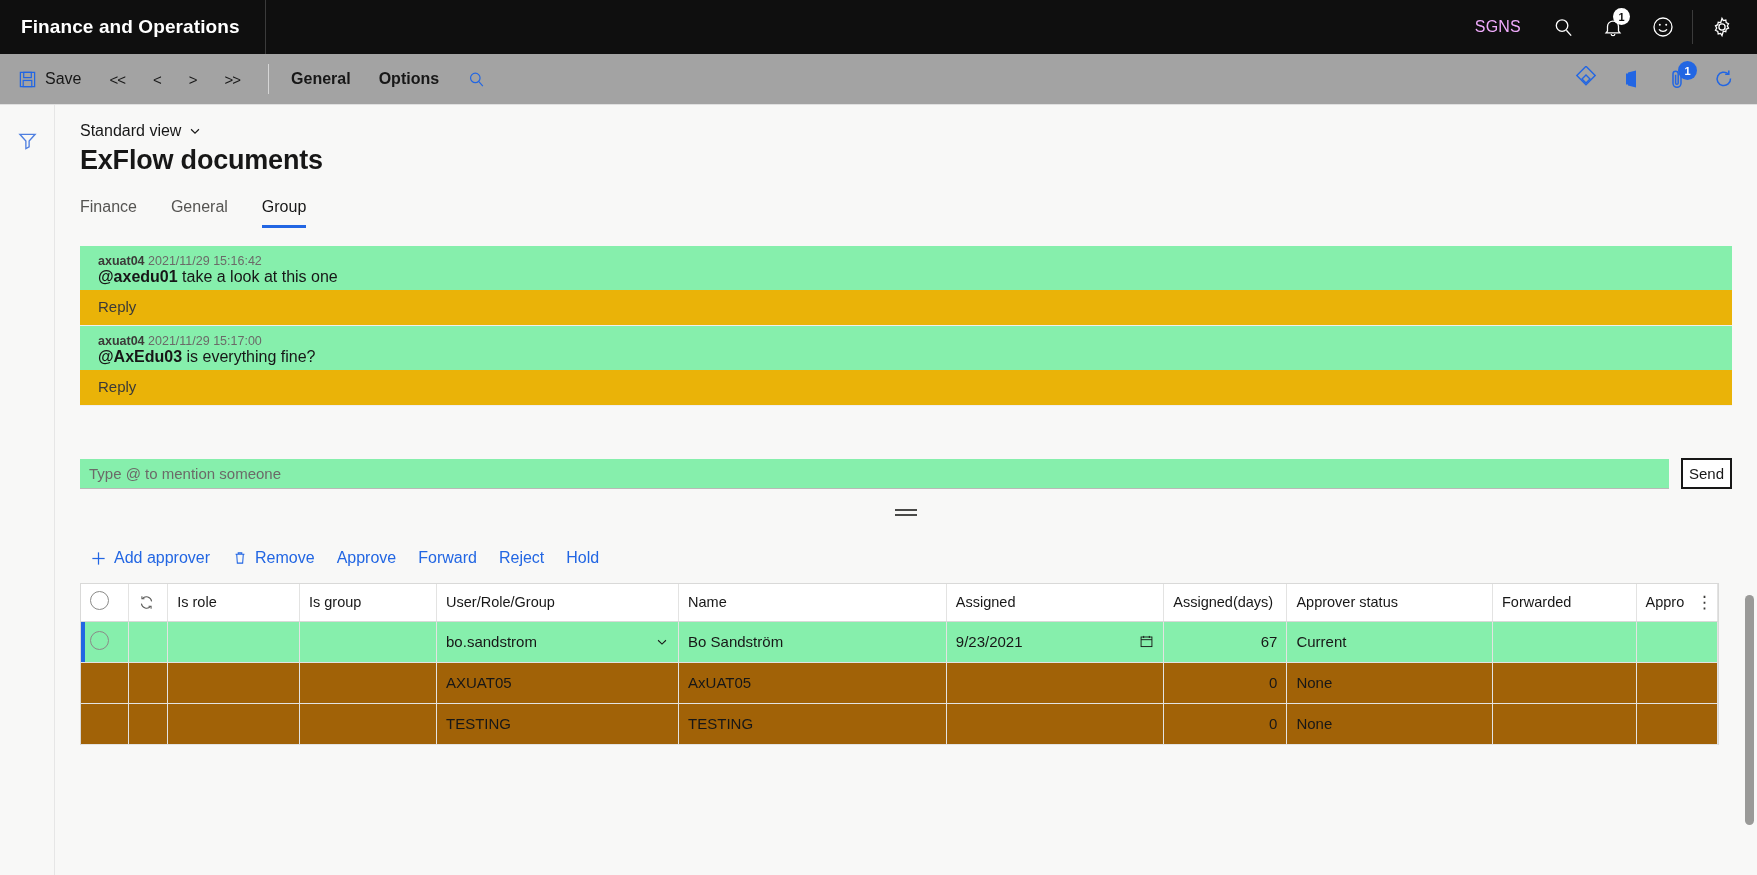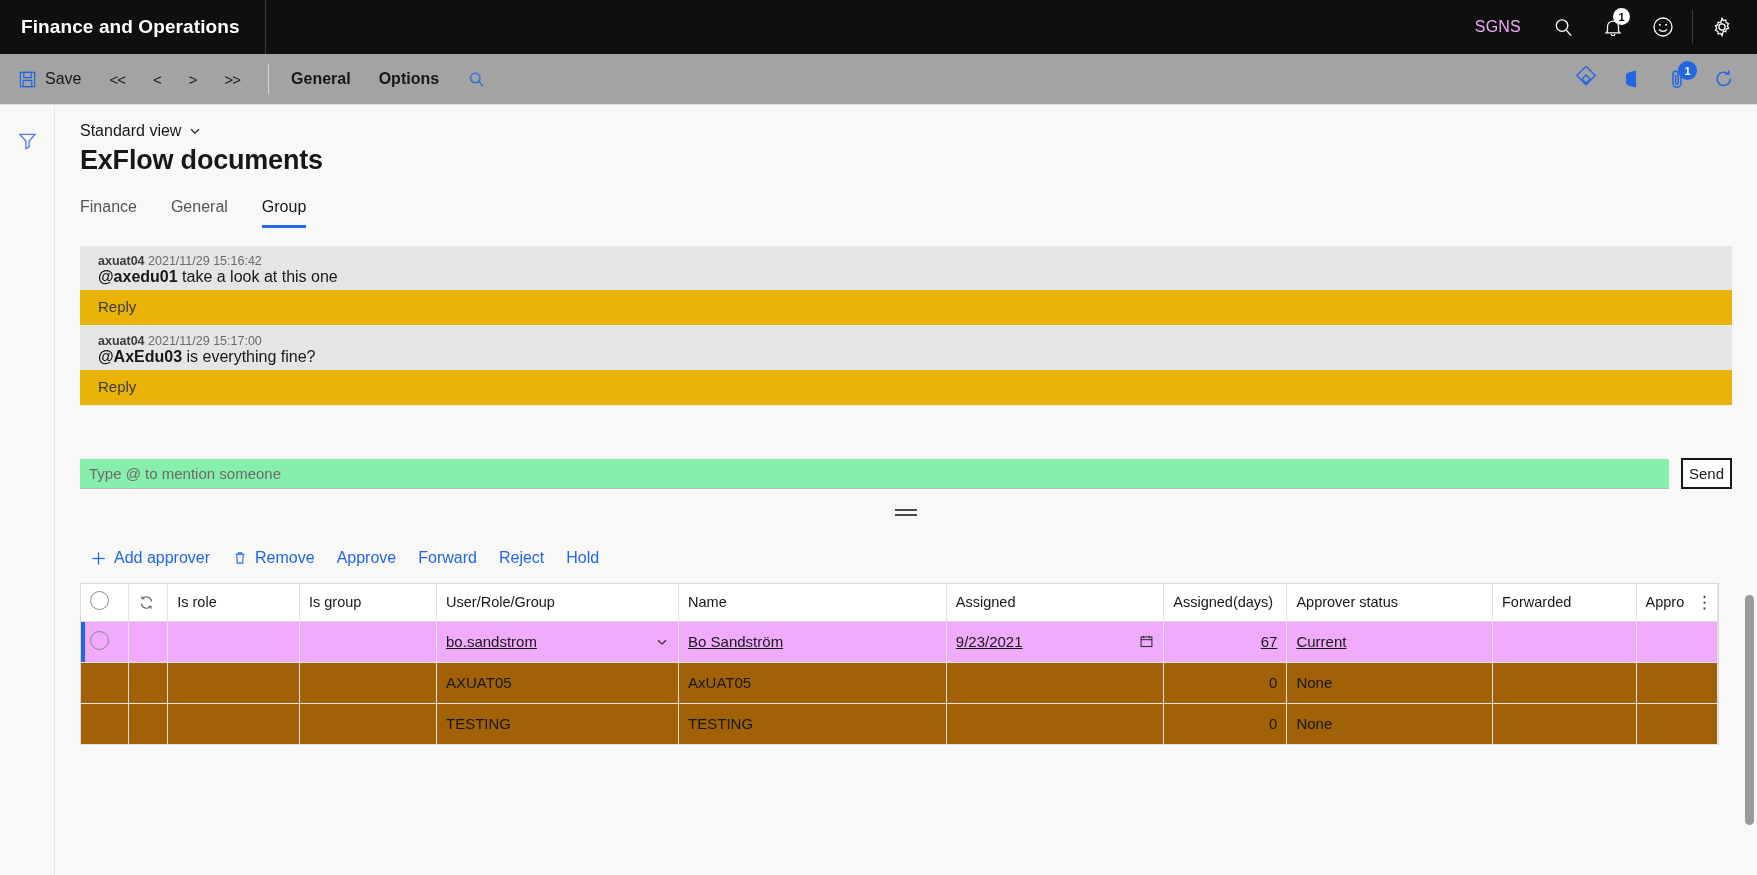--- a/index.html
+++ b/index.html
@@ -103,21 +103,21 @@
 
   .tabstrip { display: flex; align-items: flex-end; gap: 34px; margin-top: 22px; }
   .tab {
     font-size: 16px; color: #555452; padding-bottom: 9px;
     cursor: pointer; border-bottom: 3px solid transparent;
   }
   .tab.active { color: #171717; border-bottom-color: #2266e3; }
 
   .chat-area { margin-top: 18px; width: calc(100% - 25px); }
   .chat-msg {
-    background: #e5e5e5; padding: 8px 18px 4px 18px;
+    background: #86efac; padding: 8px 18px 4px 18px;
   }
   .chat-meta { font-size: 12.5px; color: #6b6a68; }
   .chat-meta b { color: #3b3a38; font-weight: bold; }
   .chat-body {
     font-size: 16px; color: #171717; 
   }
   .chat-body b { font-weight: bold; }
   .chat-reply {
     font-size: 15px; color: #3b3a38; padding: 8px 18px 10px 18px;
     background: #eab308; cursor: pointer; border-bottom: 1px solid #f0efee;
@@ -178,21 +178,21 @@
     height: 37px; background: #ffffff; border-right: 1px solid #e3e3e2;
     border-bottom: 1px solid #d9d9d8; font-size: 14.5px; font-weight: normal;
     color: #171717; text-align: left; padding: 0 9px; white-space: nowrap;
     overflow: hidden;
   }
   table.grid td {
     height: 41px; border-right: 1px solid #e3e3e2;
     border-bottom: 1px solid #e3e3e2; font-size: 15px; color: #171717;
     padding: 0 9px; white-space: nowrap; overflow: hidden; background: #a16207;
   }
-  tr.selected td { background: #f0abfc; text-decoration: underline; }
+  tr.selected td { background: #86efac; }
   tr.selected td.first-cell { position: relative; }
   tr.selected td.first-cell::before {
     content: ""; position: absolute; left: 0; top: 0; bottom: 0;
     width: 4px; background: #2266e3;
   }
   .th-num, .td-num { text-align: right; }
   .cell-flex { display: flex; align-items: center; justify-content: space-between; }
   .sel-circle {
     width: 19px; height: 19px; border-radius: 50%;
     border: 1px solid #8a8a88; display: inline-block;

